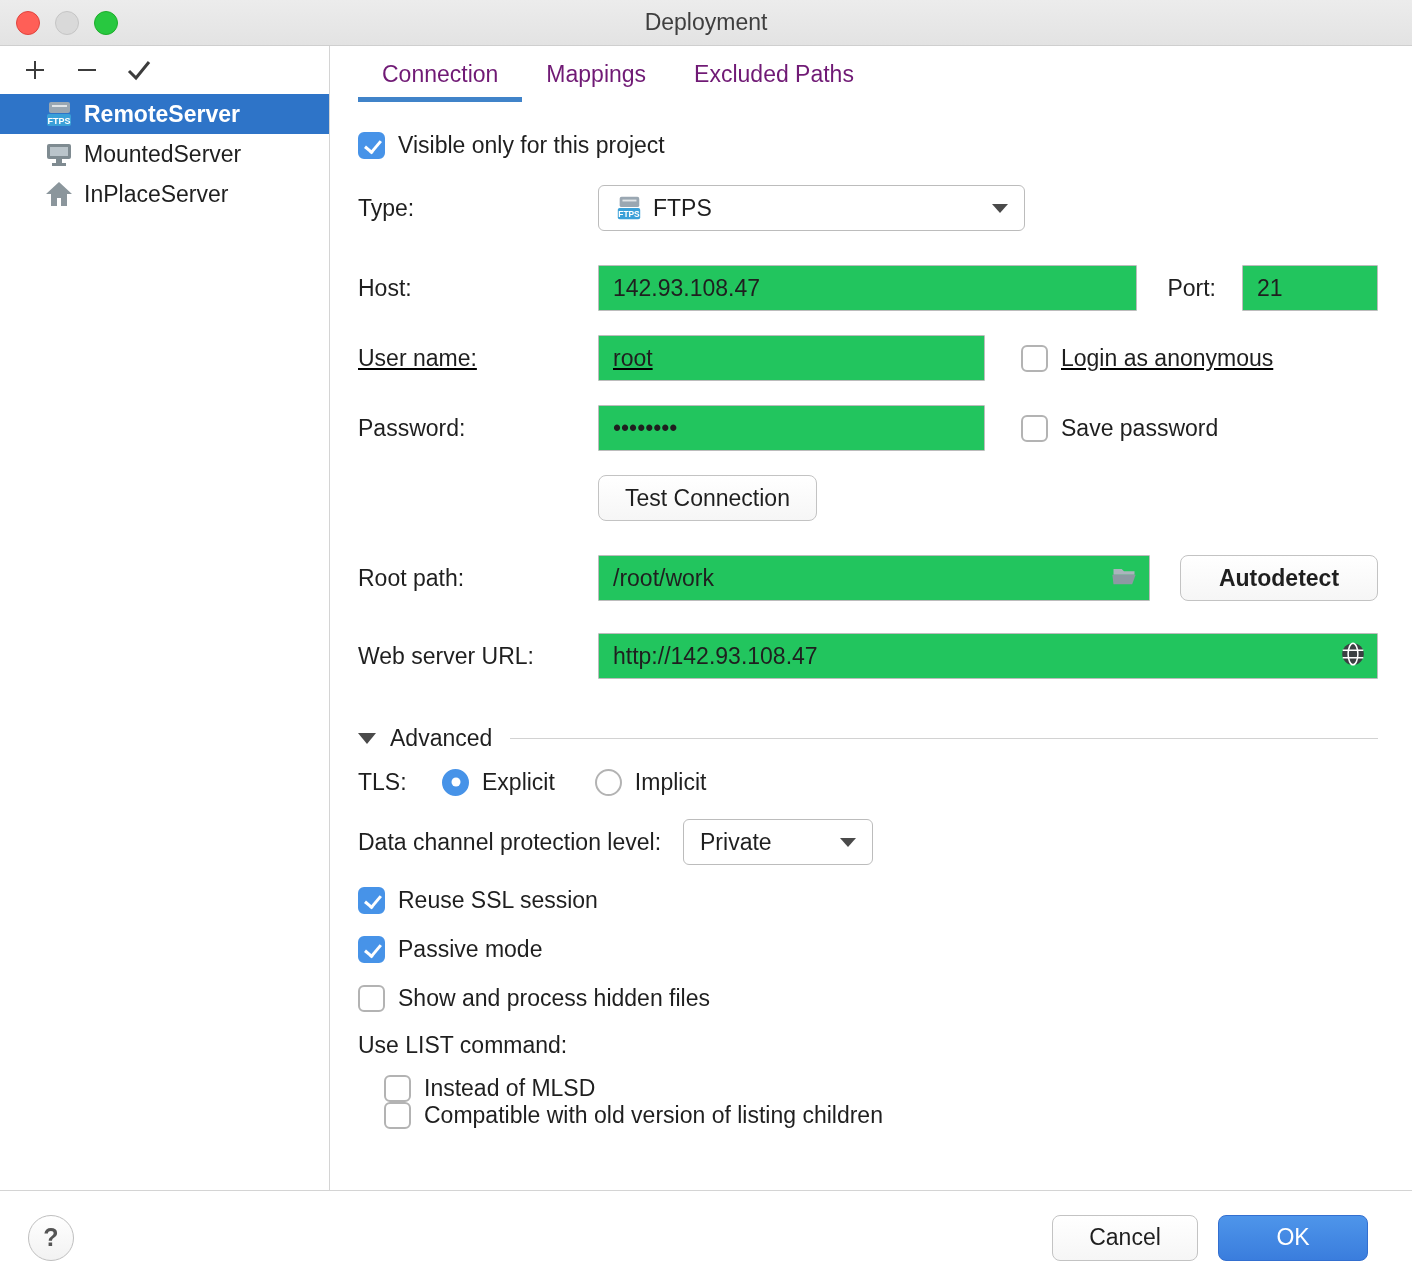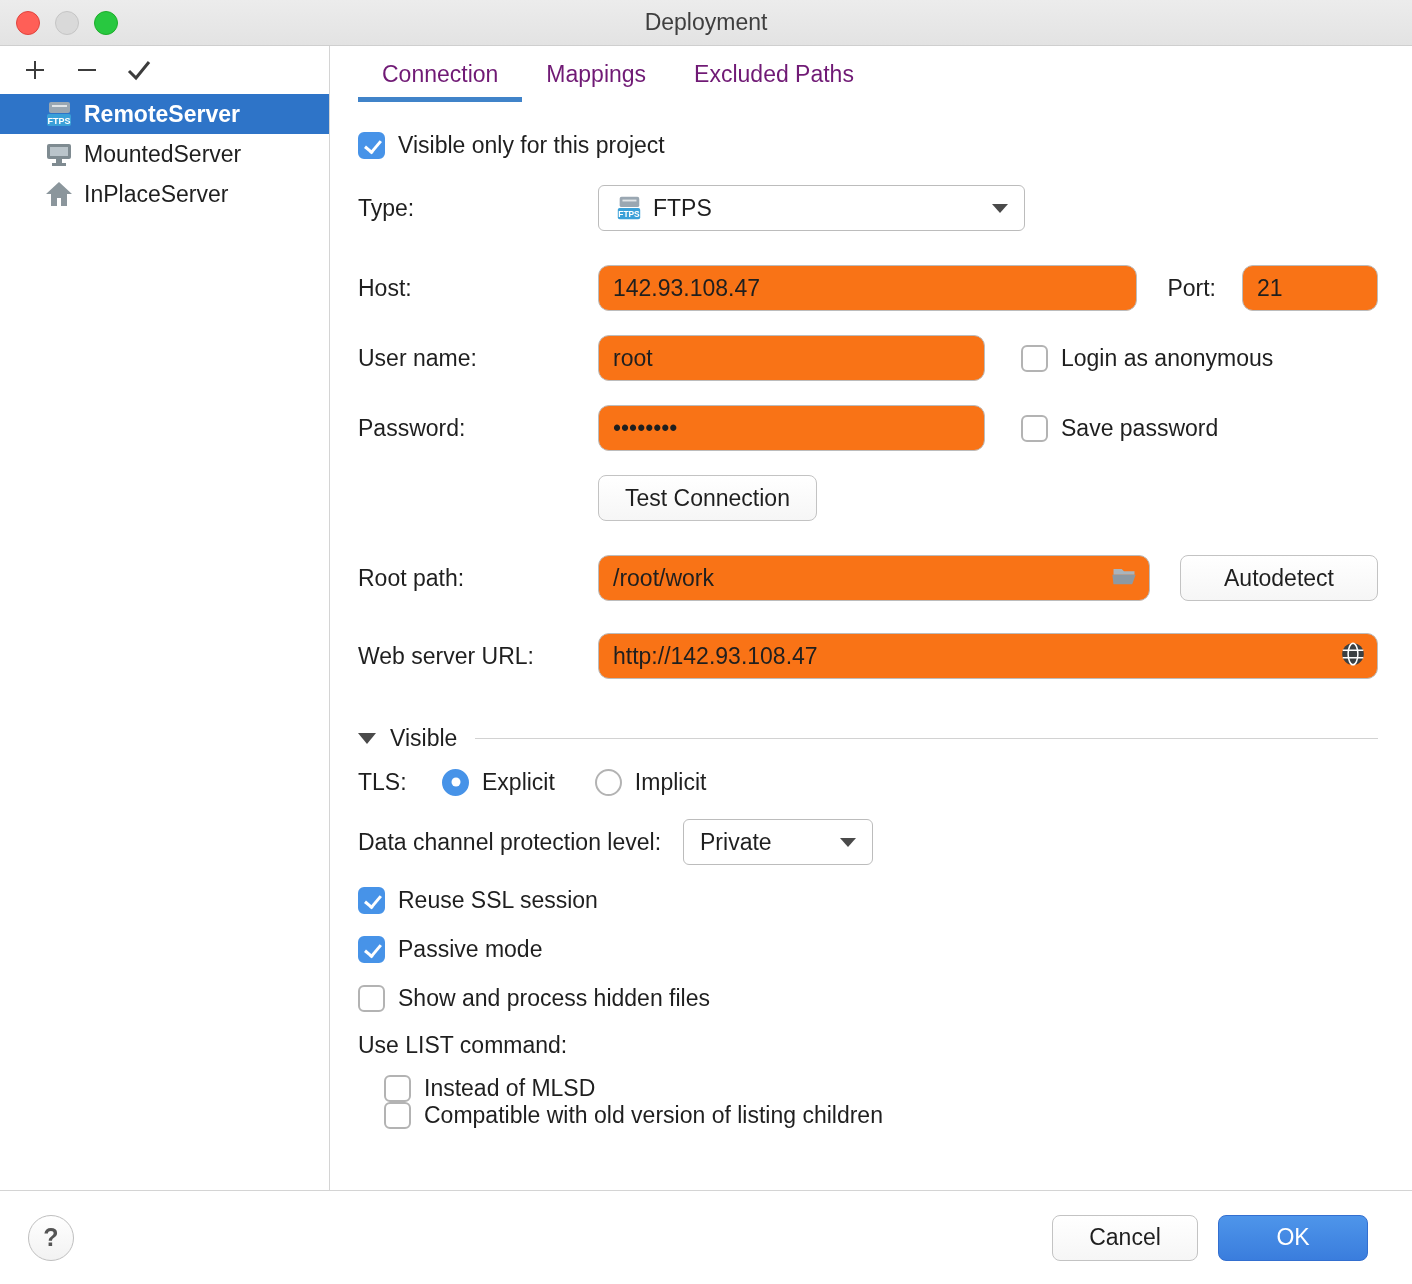--- a/index.html
+++ b/index.html
@@ -42,21 +42,21 @@
 
   .checkbox { width:27px; height:27px; border:2px solid #b3b3b3; border-radius:6px; background:#fff; flex:none; position:relative; }
   .checkbox.checked { background:#4793e8; border-color:#4793e8; }
   .checkbox.checked::after { content:""; position:absolute; left:8px; top:3px; width:7px; height:13px; border:solid #fff; border-width:0 3px 3px 0; transform:rotate(40deg); }
   .cb-label { margin-left:13px; font-size:23px; color:#1f1f1f; }
 
   .radio { width:27px; height:27px; border-radius:50%; border:2px solid #b3b3b3; background:#fff; flex:none; position:relative; }
   .radio.selected { background:#4793e8; border-color:#4793e8; }
   .radio.selected::after { content:""; position:absolute; width:9px; height:9px; border-radius:50%; background:#fff; left:50%; top:50%; transform:translate(-50%,-50%); }
 
-  input.field { height:46px; border:1px solid #bcbcbc; border-radius:11px; font-size:23px; color:#1f1f1f; padding:0 14px; font-family:"Liberation Sans", sans-serif; background:#f97316; outline:none; }
+  input.field { height:46px; border:1px solid #bcbcbc; border-radius:1px; font-size:23px; color:#1f1f1f; padding:0 14px; font-family:"Liberation Sans", sans-serif; background:#22c55e; outline:none; }
   .field-wrap { position:relative; display:flex; }
   .field-icon { position:absolute; right:12px; top:50%; transform:translateY(-50%); pointer-events:auto; }
 
   .select { height:46px; border:1px solid #bcbcbc; border-radius:6px; background:#fff; display:flex; align-items:center; padding:0 16px; gap:10px; font-size:23px; color:#1f1f1f; }
   .select .caret { margin-left:auto; width:0; height:0; border-left:8px solid transparent; border-right:8px solid transparent; border-top:9px solid #4a4a4a; }
 
   .btn { height:46px; border:1px solid #c3c3c3; border-radius:8px; background:linear-gradient(#ffffff,#f6f6f6); font-size:23px; color:#1f1f1f; padding:0 26px; font-family:"Liberation Sans", sans-serif; }
   .btn.primary { background:linear-gradient(#4e95ea,#3a7ddd); border-color:#336fd0; color:#fff; width:150px; }
 
   .advanced-row { display:flex; align-items:center; height:30px; }
@@ -176,21 +176,21 @@
           </div>
         </div>
 
         <div class="row" style="margin-bottom:24px;">
           <span class="label">Host:</span>
           <input class="field" style="width: 542px;" value="142.93.108.47">
           <span class="txt" style="margin-left:30px;">Port:</span>
           <input class="field" style="width: 136px; margin-left: 26px;" value="21">
         </div>
 
-        <div class="row" style="margin-bottom:24px;">
+        <div class="row" style="margin-bottom:24px;text-decoration:underline;">
           <span class="label">User name:</span>
           <input class="field" style="width: 387px;" value="root">
           <span class="checkbox" style="margin-left:36px;"></span>
           <span class="cb-label">Login as anonymous</span>
         </div>
 
         <div class="row" style="margin-bottom:24px;">
           <span class="label">Password:</span>
           <input class="field" style="width: 387px;" value="••••••••">
           <span class="checkbox" style="margin-left:36px;"></span>
@@ -206,40 +206,40 @@
           <span class="label">Root path:</span>
           <div class="field-wrap">
             <input class="field" style="width: 552px; padding-right: 52px;" value="/root/work">
             <span class="field-icon">
               <svg width="28" height="28" viewBox="0 0 24 24">
                 <path d="M3 6 h7 l2 2 h9 v3 H3 Z" fill="#aab4bc"></path>
                 <path d="M2 11 h20 l-3 8 H3 Z" fill="#8d99a3"></path>
               </svg>
             </span>
           </div>
-          <button class="btn" style="margin-left:30px; width:198px; padding:0;">Autodetect</button>
+          <button class="btn" style="margin-left:30px; width:198px; padding:0;font-weight:bold;">Autodetect</button>
         </div>
 
         <div class="row" style="margin-bottom:44px;">
           <span class="label">Web server URL:</span>
           <div class="field-wrap">
             <input class="field" style="width: 780px; padding-right: 52px;" value="http://142.93.108.47">
             <span class="field-icon">
               <svg width="26" height="26" viewBox="0 0 24 24">
                 <circle cx="12" cy="12" r="10" fill="#3b4043"></circle>
                 <ellipse cx="12" cy="12" rx="4.5" ry="10" fill="none" stroke="#ffffff" stroke-width="1.4"></ellipse>
                 <path d="M2.5 8.5 h19 M2.5 15.5 h19" stroke="#ffffff" stroke-width="1.4" fill="none"></path>
               </svg>
             </span>
           </div>
         </div>
 
         <div class="advanced-row" style="margin-bottom:12px;">
           <span class="adv-caret"></span>
-          <span class="txt">Visible</span>
+          <span class="txt">Advanced</span>
           <span class="adv-line"></span>
         </div>
 
         <div class="row" style="margin-bottom:20px; height:34px;">
           <span class="txt" style="width:84px;">TLS:</span>
           <span class="radio selected"></span>
           <span class="cb-label">Explicit</span>
           <span class="radio" style="margin-left:40px;"></span>
           <span class="cb-label">Implicit</span>
         </div>

